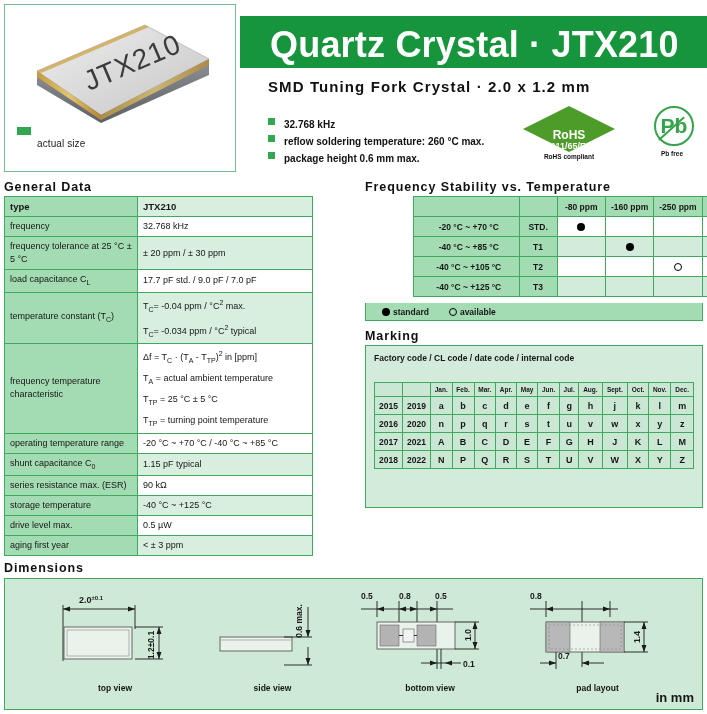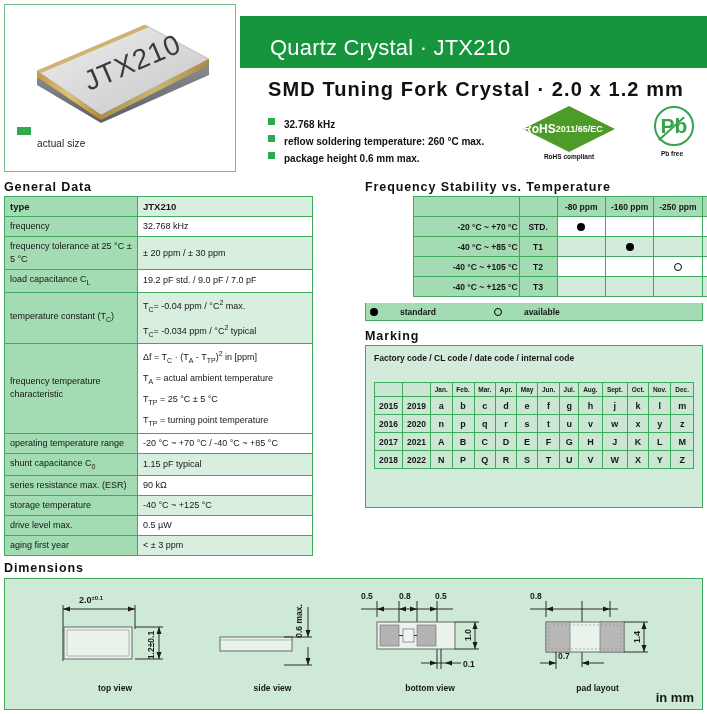--- a/index.html
+++ b/index.html
@@ -25,42 +25,42 @@
   #actual-size-label {
     position:absolute; left:10px; top:133px; font-size:10px; color:#222;
     letter-spacing:.1px;
     margin-left:22px;
   }
   #green-bar {
     position:absolute; left:240px; top:16px; width:467px; height:52px;
     background:#17953d;
   }
   #title-main {
-    position:absolute; left:30px; top:19px;
-    font-size:22px; font-weight:normal; color:#ffffff; letter-spacing:.2px;
+    position:absolute; left:30px; top:8px;
+    font-size:36px; font-weight:bold; color:#ffffff; letter-spacing:.2px;
     white-space:nowrap;
   }
   #subtitle {
     position:absolute; left:268px; top:78px;
-    font-size:20px; font-weight:bold; color:#111; letter-spacing:1.1px;
+    font-size:15px; font-weight:bold; color:#111; letter-spacing:1.1px;
     white-space:nowrap;
   }
   #bullets { position:absolute; left:268px; top:114px; }
   .bullet-row { position:relative; height:15px; margin-bottom:2px; padding-left:16px; }
   .bullet-sq {
     position:absolute; left:0; top:4px; width:7px; height:7px; background:#2fa84f;
   }
   .bullet-text { font-size:10px; font-weight:bold; color:#111; line-height:14px; white-space:nowrap; }
 
   #rohs-logo { position:absolute; left:523px; top:106px; width:92px; height:58px; }
   #rohs-diamond {
     position:absolute; left:0; top:0; width:92px; height:46px;
     background:#4d9b28;
     clip-path:polygon(50% 0%, 100% 50%, 50% 100%, 0% 50%);
-    display:flex; flex-direction:row; align-items:center; justify-content:flex-start;
+    display:flex; flex-direction:column; align-items:center; justify-content:flex-end;
   }
   #rohs-l1 { font-size:12px; font-weight:bold; color:#fff; line-height:12px; }
   #rohs-l2 { font-size:9px; font-weight:bold; color:#fff; line-height:11px; }
   #rohs-cap { position:absolute; left:0; top:47px; width:92px; text-align:center;
     font-size:6.5px; font-weight:bold; color:#111; }
 
   #pb-logo { position:absolute; left:648px; top:106px; width:48px; height:58px; }
   #pb-circle {
     position:absolute; left:6px; top:0; width:40px; height:40px;
     border:2.4px solid #35a34b; border-radius:50%;
@@ -93,37 +93,37 @@
   .ml p { margin:0 0 5px 0; }
   .ml p:last-child { margin-bottom:0; }
   sub { font-size:7px; }
   sup { font-size:7px; }
 
   
   #fs-table { position:absolute; left:365px; top:196px; width:338px;
     border-collapse:collapse;margin-left:48px; }
   #fs-table td { border:1px solid #3faa5e; font-size:8.5px; font-weight:bold;
     color:#161616; height:20px; text-align:center; }
-  #fs-table td.rng { width:106px; text-align:right; padding-left:6px; }
+  #fs-table td.rng { width:106px; text-align:center; padding-left:6px; }
   #fs-table td.cod { width:38px; }
   #fs-table td.ppm { width:48.5px; }
   #fs-table tr.gr td { background:#a3dcb2; }
   #fs-table tr.wh td { background:#ffffff; }
   #fs-table tr.wh td.rng, #fs-table tr.wh td.cod { background:#a3dcb2; }
   #fs-table tr.gr2 td { background:#d3ebda; }
   #fs-table tr.gr2 td.rng, #fs-table tr.gr2 td.cod { background:#a3dcb2; }
   .dotf { display:inline-block; width:8px; height:8px; border-radius:50%;
     background:#000; vertical-align:middle; }
   .doto { display:inline-block; width:8px; height:8px; border-radius:50%;
     border:1.3px solid #000; background:transparent; vertical-align:middle;
     box-sizing:border-box; }
   #fs-legend { position:absolute; left:365px; top:303px; width:338px; height:18px;
     border:1px solid #3faa5e; border-top:none; background:#a3dcb2;
     font-size:8.5px; font-weight:bold; color:#161616;
-    display:flex; align-items:center; padding-left:4px; gap:22px; }
+    display:flex; align-items:center; padding-left:16px; gap:3px; }
 
   
   #mk-box { position:absolute; left:365px; top:345px; width:338px; height:163px;
     border:1px solid #3faa5e; background:#d3ebda; }
   #mk-note { position:absolute; left:8px; top:6px; font-size:8.5px; font-weight:bold;
     color:#161616; line-height:12px; }
   #mk-table { position:absolute; left:8px; top:36px; width:320px;
     border-collapse:collapse; }
   #mk-table td { border:1px solid #3faa5e; background:#c9e7d2;
     font-size:7.5px; font-weight:bold; color:#161616;
@@ -236,21 +236,21 @@
         <td class="v tint">
           <div class="ml">
             <p>± 20 ppm / ± 30 ppm</p>
           </div>
         </td>
       </tr>
       <tr>
         <td class="k">load capacitance C<sub>L</sub></td>
         <td class="v">
           <div class="ml">
-            <p>19.2 pF std. / 9.0 pF / 7.0 pF</p>
+            <p>17.7 pF std. / 9.0 pF / 7.0 pF</p>
           </div>
         </td>
       </tr>
       <tr>
         <td class="k">temperature constant (T<sub>C</sub>)</td>
         <td class="v tint">
           <div class="ml">
             <p>T<sub>C</sub>= -0.04 ppm / °C<sup>2</sup> max.</p>
             <p>T<sub>C</sub>= -0.034 ppm / °C<sup>2</sup> typical</p>
           </div>

